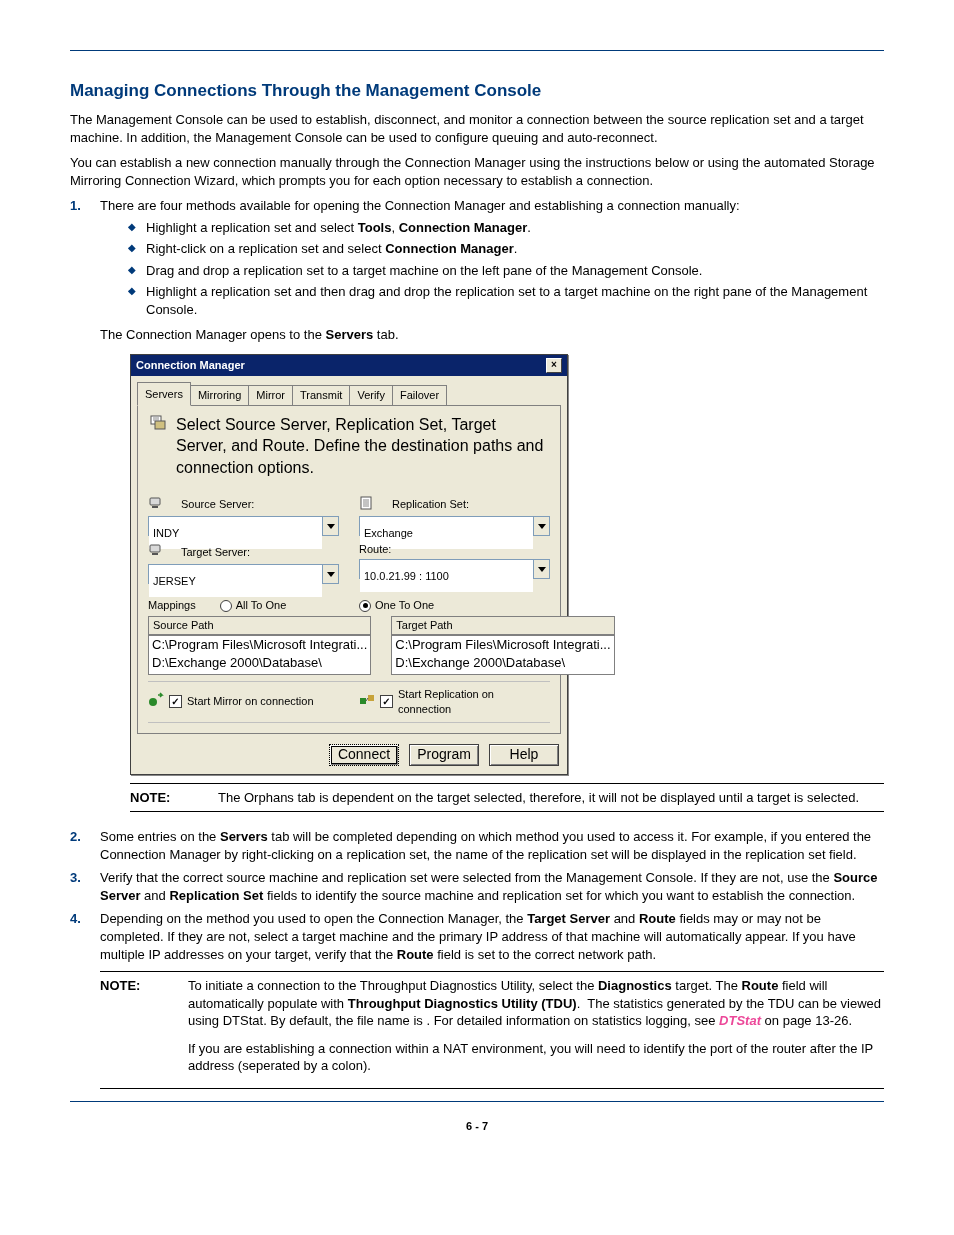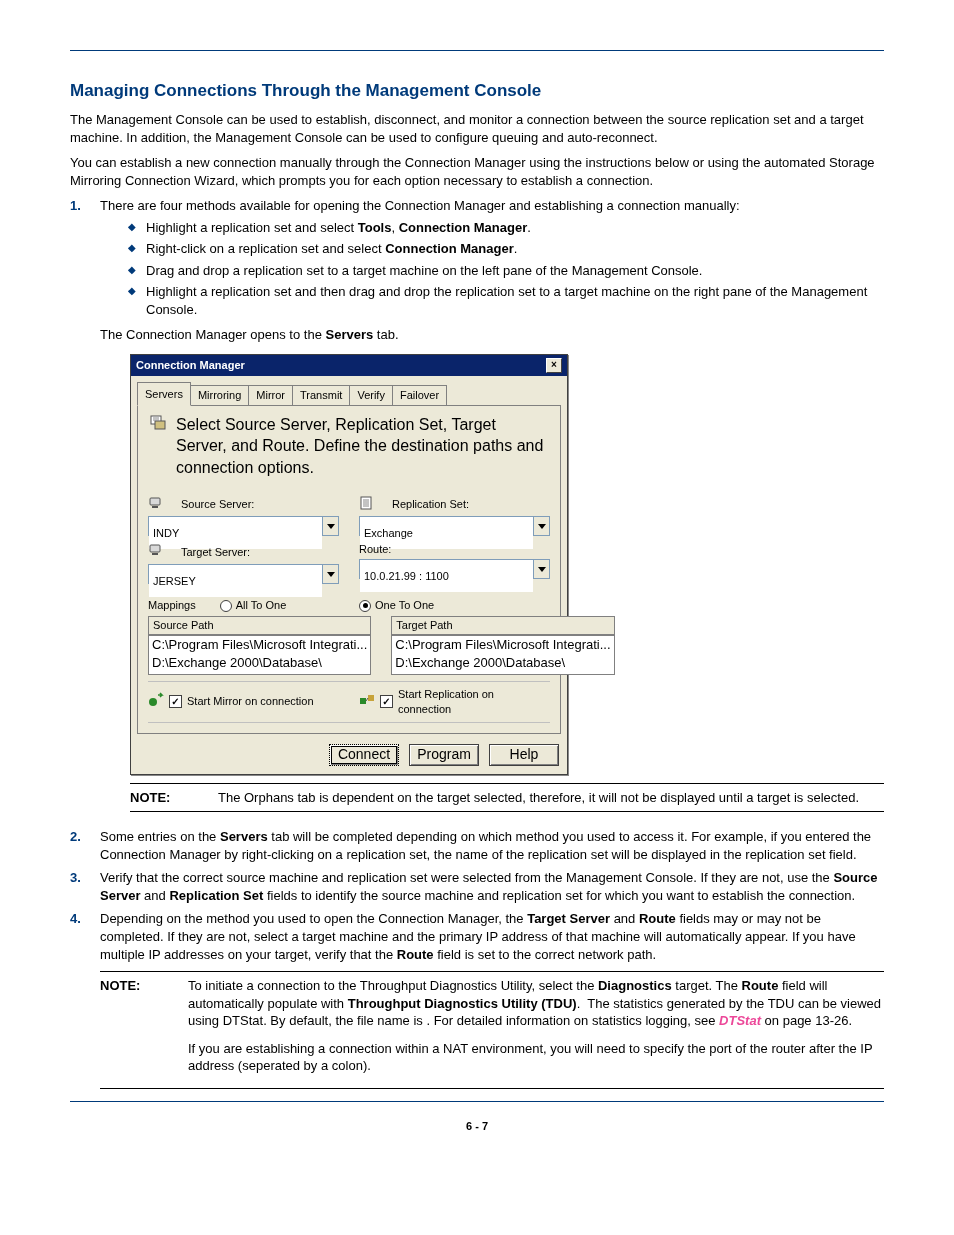--- a/index.html
+++ b/index.html
@@ -314,21 +314,21 @@
         <div class="li-body">Depending on the method you used to open the Connection Manager, the <b>Target Server</b> and <b>Route</b> fields may or may not be completed. If they are not, select a target machine and the primary IP address of that machine will automatically appear. If you have multiple IP addresses on your target, verify that the <b>Route</b> field is set to the correct network path.</div>
       </div>
     </li>
   </ol>
 
   <div class="note-block">
     <div class="note-rule"></div>
     <div class="note-row">
       <div class="note-label">NOTE:</div>
       <div class="note-body">To initiate a connection to the Throughput Diagnostics Utility, select the <b>Diagnostics</b> target. The <b>Route</b> field will automatically populate with <b>Throughput Diagnostics Utility (TDU)</b>.&nbsp; The statistics generated by the TDU can be viewed using DTStat. By default, the file name is <span>                                    </span>. For detailed information on statistics logging, see <span class="link-ref">DTStat</span> on page <span>13-26</span>.
-        <p class="body" style="margin-top:10px">If you are establishing a connection within a NAT environment, you will need to specify the port of the router after the IP address (seperated by a colon).</p>
+        <p class="body" style="margin-top:10px">If you are establishing a connection within a NAT environment, you will need to identify the port of the router after the IP address (seperated by a colon).</p>
       </div>
     </div>
     <div class="note-rule"></div>
   </div>
 
   <div class="bot-rule"></div>
   <div class="page-num">6 - 7</div>
 </div>
 
 </body></html>

